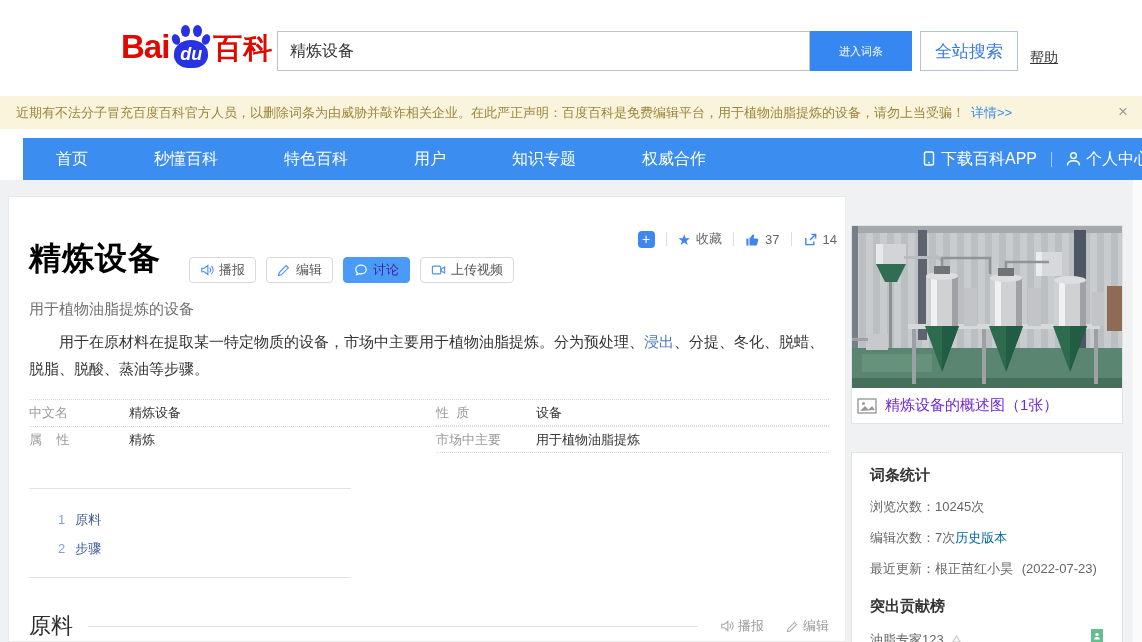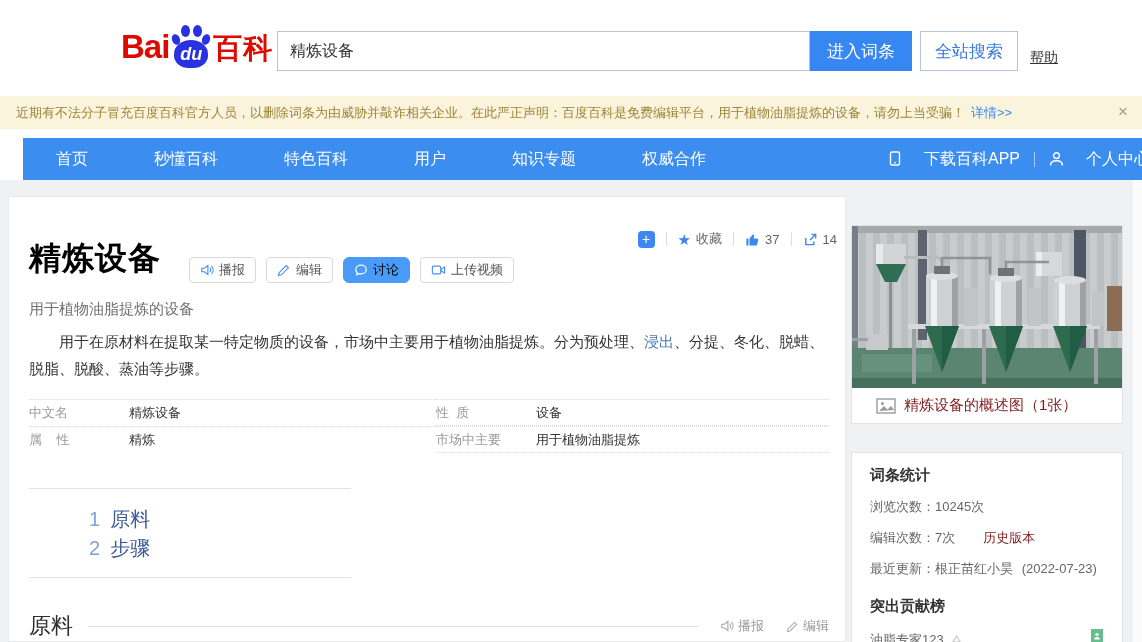--- a/index.html
+++ b/index.html
@@ -24,99 +24,99 @@
   .paw .t3 { width:9px;  height:12px; left:23px; top:3px; }
   .paw .t4 { width:8px;  height:11px; left:32px; top:12px; transform:rotate(20deg); }
   .paw .palm { width:34px; height:28px; left:4px; top:18px; border-radius:55% 55% 48% 48%; }
   .paw .du { position:absolute; left:4px; top:22px; width:34px; text-align:center;
              color:#fff; font-size:18px; font-weight:bold; font-style:italic; }
   .logo-baike { color:#dd0a00; font-size:29px; font-weight:bold; line-height:44px; letter-spacing:1px; }
   .search-input { left:277px; top:31px; width:533px; height:40px; border:1px solid #c2c2c2;
                   padding:0 12px; font-size:16px; color:#333; outline:none;
                   font-family:"Liberation Sans","DejaVu Sans",sans-serif; }
   .btn-enter { left:810px; top:31px; width:102px; height:40px; background:#3787f2; color:#fff;
-               border:none; font-size:17px; cursor:pointer; }
+               border:none; font-size:11px; cursor:pointer; }
   .btn-site  { left:920px; top:31px; width:98px; height:40px; background:#fff; color:#3a7ad9;
                border:1px solid #b5c4dd; font-size:17px; cursor:pointer; }
   .help-link { left:1030px; top:49px; font-size:14px; color:#333; text-decoration:underline; cursor:pointer; }
 
   
   .notice { left:0; top:96px; width:1142px; height:33px; background:#faf4dd;
             display:flex; align-items:center; padding-left:16px; font-size:13px; color:#9c8539; }
   .notice-detail { color:#3b8cf0; margin-left:6px; cursor:pointer; }
   .notice-close { position:absolute; right:14px; top:6px; font-size:17px; color:#9a9a9a; cursor:pointer; }
 
   
   .nav { left:0; top:138px; width:1142px; height:42px; background:#3c8df0;
          display:flex; align-items:center; padding-left:33px;margin-left:23px; }
   .nav-left { display:flex; gap:66px; }
   .nav-item { color:#fff; font-size:16px; cursor:pointer; white-space:nowrap; }
   .nav-right { position:absolute; right:15px; top:0; height:42px; display:flex; align-items:center; gap:14px; }
-  .nav-right .nav-item { display:flex; align-items:center; gap:22px; }
+  .nav-right .nav-item { display:flex; align-items:center; gap:5px; }
   .nav-sep { width:1px; height:15px; background:rgba(255,255,255,.55); }
 
   
   .page-bg { left:0; top:180px; width:1142px; height:462px; background:#f0f1f3; }
   .right-strip { left:1133px; top:180px; width:9px; height:462px; background:#fbfbfb; }
 
   
   .main-card { left:8px; top:196px; width:838px; height:446px; background:#fff; border:1px solid #e9e9e9; }
 
   .top-actions { position:absolute; right:8px; top:33px; display:flex; align-items:center; gap:11px; }
   .plus-badge { width:17px; height:17px; background:#3e87f0; border-radius:4px; color:#fff;
                 font-size:14px; line-height:16px; text-align:center; cursor:pointer; }
   .act-sep { width:1px; height:14px; background:#dcdcdc; }
   .act { display:flex; align-items:center; gap:5px; font-size:13px; color:#666; cursor:pointer; }
   .star-glyph { color:#3c86ee; font-size:15px; line-height:15px; }
 
   .entry-title { position:absolute; left:20px; top:40px; font-size:32px; font-weight:600; color:#000; letter-spacing:1px; }
   .title-toolbar { position:absolute; left:180px; top:60px; display:flex; gap:10px; }
   .tbtn { height:26px; display:flex; align-items:center; gap:5px; padding:0 10px;
           border:1px solid #d9d9d9; border-radius:4px; background:#fff; font-size:13px; color:#555; cursor:pointer; }
-  .tbtn.primary { background:#4a9bf8; border-color:#4a9bf8; color:#000000;border-radius:6px; }
+  .tbtn.primary { background:#4a9bf8; border-color:#4a9bf8; color:#4c1d95; }
 
   .entry-subtitle { position:absolute; left:20px; top:103px; font-size:15px; color:#707070; }
   .entry-summary { position:absolute; left:20px; top:131px; width:802px; font-size:15px;
                    line-height:27px; color:#333; text-indent:2em; }
   .inline-link { color:#4a78b8; cursor:pointer; }
 
   .infobox { position:absolute; left:20px; top:202px; width:800px; display:grid;
              grid-template-columns:407px 393px; }
   .info-cell { display:flex; align-items:center; height:27px; border-top:1px dotted #d9d9d9; font-size:13px; }
   .info-cell.bottom { border-bottom:1px dotted #d9d9d9; }
   .info-label { color:#9b9b9b; width:100px; white-space:pre; }
   .info-value { color:#333; }
 
   .catalog { position:absolute; left:20px; top:291px; width:322px; height:90px;
              border-top:1px solid #e3e3e3; border-bottom:1px solid #e3e3e3; display:flex; }
   .catalog-label { width:89px; background:#f7f7f7; display:flex; align-items:center; justify-content:center;
                    font-size:20px; color:#333; }
   .catalog-list { padding:16px 0 0 29px; }
-  .catalog-item { font-size:20px; line-height:29px; cursor:pointer;margin-left:31px; }
+  .catalog-item { font-size:13px; line-height:29px; cursor:pointer; }
   .catalog-num { color:#7fa3d4; margin-right:10px; }
   .catalog-text { color:#3c5a96; }
 
   .section-head { position:absolute; left:20px; top:414px; width:800px; display:flex; align-items:center; }
   .section-title { font-size:22px; color:#2d2d2d; margin-right:15px; }
   .section-rule { flex:1; height:1px; background:#e0e0e0; }
   .sec-act { display:flex; align-items:center; gap:4px; font-size:13px; color:#999; margin-left:22px; cursor:pointer; }
 
   
   .photo-card { left:851px; top:225px; width:272px; height:199px; background:#fff; border:1px solid #e3e3e3; cursor:pointer; }
   .photo { position:relative; width:270px; height:162px; overflow:hidden;
            background:repeating-linear-gradient(90deg,#c9cccd 0 7px,#bcbfc1 7px 14px); }
   .photo svg { position:absolute; left:0; top:0; }
-  .photo-caption { height:35px; display:flex; align-items:center; padding-left:24px; gap:8px;
-                   font-size:15px; color:#7f1d1d; background:#fff; }
+  .photo-caption { height:35px; display:flex; align-items:center; padding-left:5px; gap:8px;
+                   font-size:15px; color:#6d28d9; background:#fff; }
 
   .stats-card { left:851px; top:452px; width:272px; height:200px; background:#fff; border:1px solid #e3e3e3;
                 padding:13px 18px 0 18px; }
   .stats-title { font-size:15px; font-weight:bold; color:#333; }
   .stats-row { margin-top:13px; font-size:13px; color:#666; }
-  .stats-link { color:#7f1d1d; cursor:pointer;margin-left:28px; }
+  .stats-link { color:#0369a1; cursor:pointer; }
   .contrib-title { margin-top:19px; font-size:15px; font-weight:bold; color:#333; }
   .contrib-row { margin-top:15px; font-size:13px; color:#666; display:flex; align-items:center; gap:6px; position:relative; }
   .ribbon-badge { position:absolute; right:0; top:-2px; cursor:pointer; }
 </style>
 </head>
 <body>
 
 <div class="abs corner-chip"></div>
 
 <div class="abs header">

